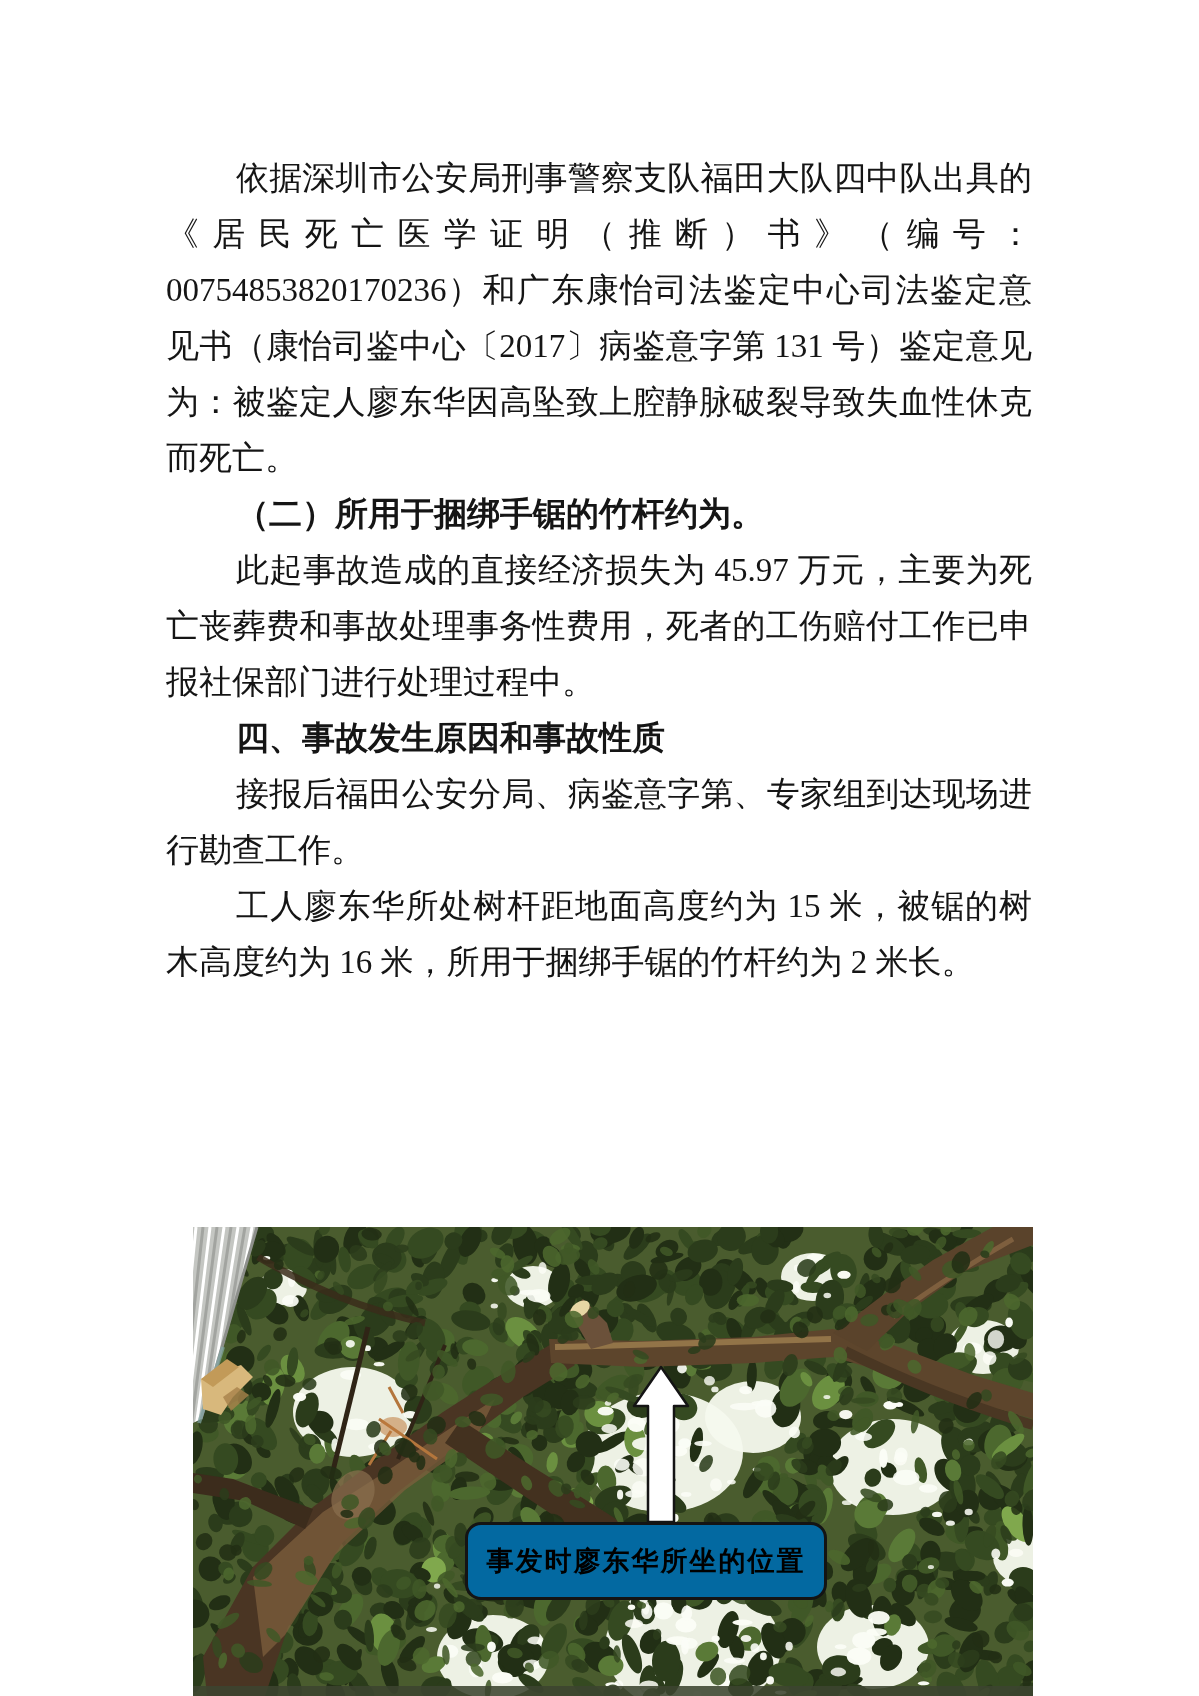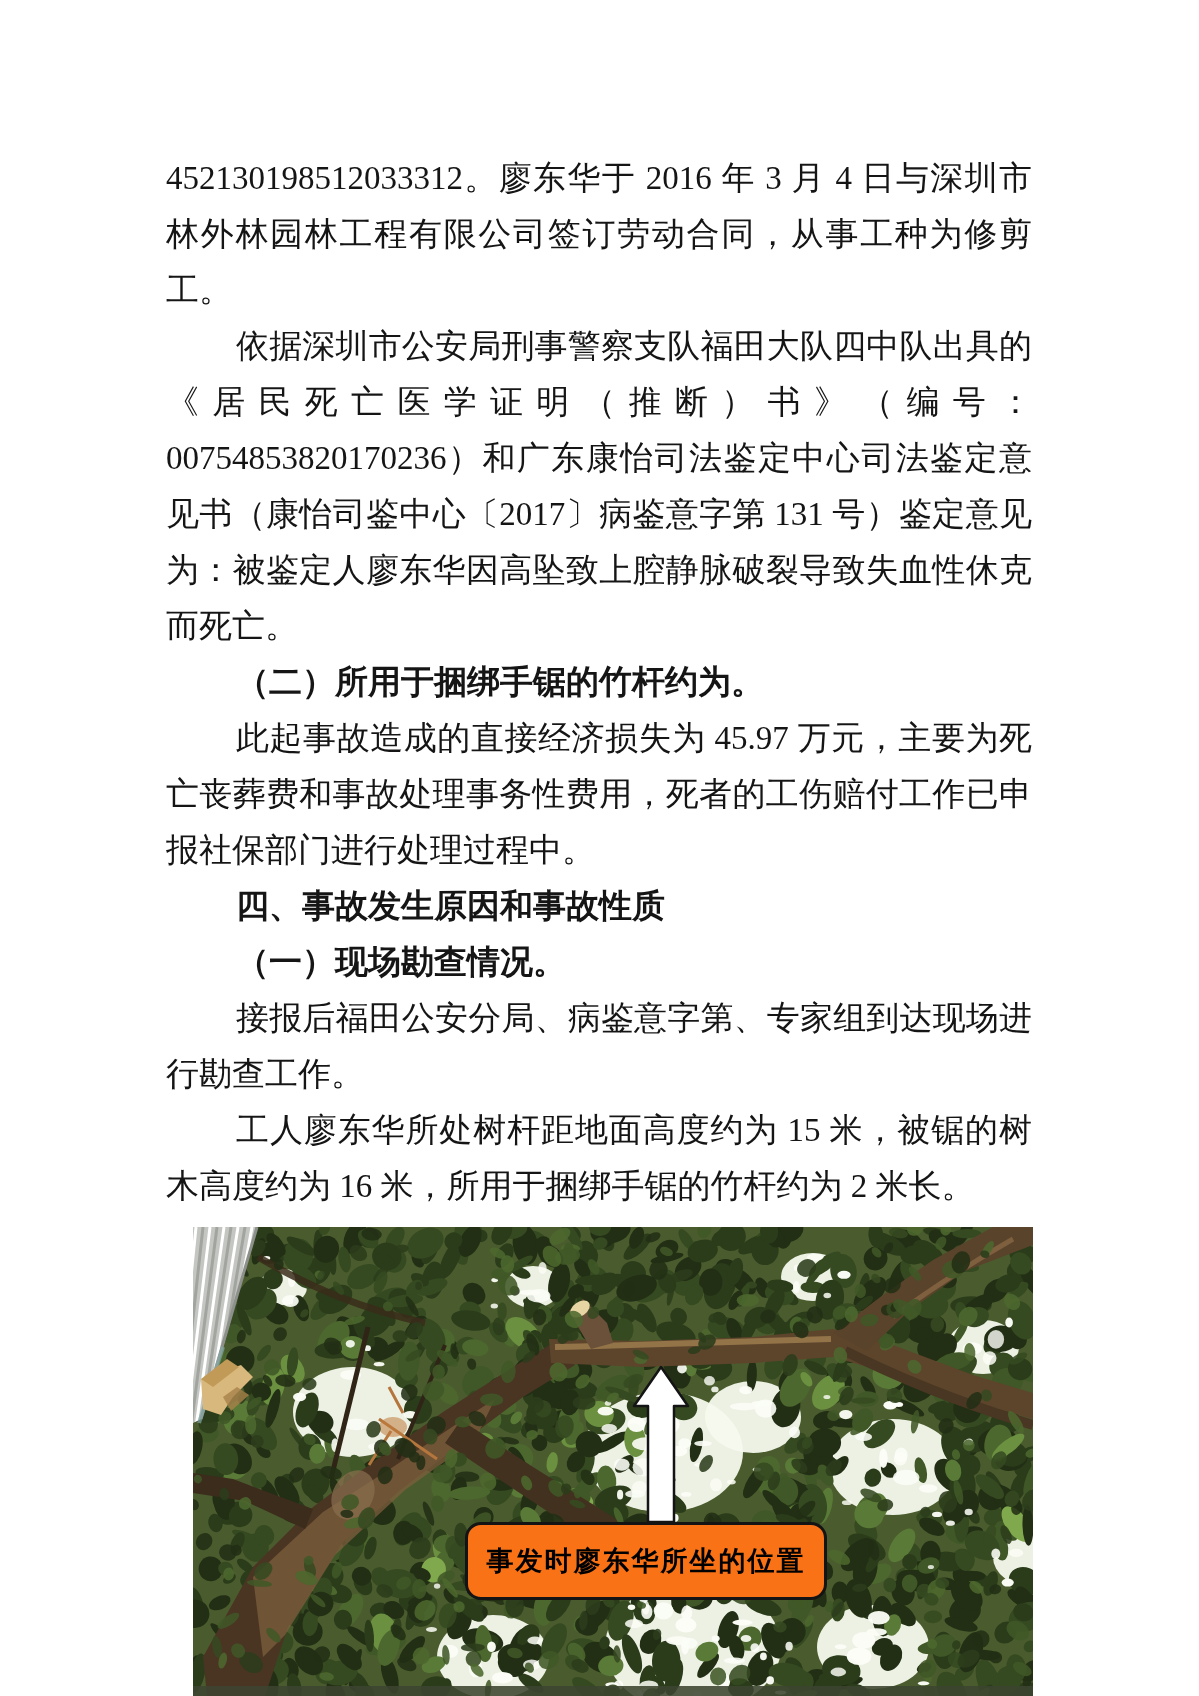--- a/index.html
+++ b/index.html
@@ -31,26 +31,24 @@
   .callout span{
     font-size:27px;font-weight:700;letter-spacing:2px;color:#000;
     font-family:"Liberation Serif","DejaVu Serif",serif;white-space:nowrap;
   }
 </style>
 </head>
 <body>
 
 <div class="page">
   <div class="text-col">
-      <p class="para body">452130198512033312。廖东华于 2016 年 3 月 4 日与深圳市林外林园林工程有限公司签订劳动合同，从事工种为修剪工。</p>
       <p class="para body indent">依据深圳市公安局刑事警察支队福田大队四中队出具的《居民死亡医学证明（推断）书》（编号：00754853820170236）和广东康怡司法鉴定中心司法鉴定意见书（康怡司鉴中心〔2017〕病鉴意字第 131 号）鉴定意见为：被鉴定人廖东华因高坠致上腔静脉破裂导致失血性休克而死亡。</p>
       <p class="para heading indent">（二）所用于捆绑手锯的竹杆约为。</p>
       <p class="para body indent">此起事故造成的直接经济损失为 45.97 万元，主要为死亡丧葬费和事故处理事务性费用，死者的工伤赔付工作已申报社保部门进行处理过程中。</p>
       <p class="para heading indent">四、事故发生原因和事故性质</p>
-      <p class="para heading indent">（一）现场勘查情况。</p>
       <p class="para body indent">接报后福田公安分局、病鉴意字第、专家组到达现场进行勘查工作。</p>
       <p class="para body indent">工人廖东华所处树杆距地面高度约为 15 米，被锯的树木高度约为 16 米，所用于捆绑手锯的竹杆约为 2 米长。</p>
     </div>
 
   <div class="photo-wrap">
     <svg id="photo-svg" width="840" height="469" viewBox="0 0 840 469">
         <rect x="0" y="0" width="840" height="469" fill="#4a5c2e"></rect>
         <ellipse cx="160" cy="185" rx="60" ry="45" fill="#f6f9ee" opacity="0.95"></ellipse>
         <ellipse cx="470" cy="225" rx="80" ry="60" fill="#f6f9ee" opacity="0.95"></ellipse>
         <ellipse cx="560" cy="190" rx="48" ry="36" fill="#f6f9ee" opacity="0.95"></ellipse>
@@ -1396,17 +1394,17 @@
           <path d="M30,120 L6,196" stroke="#84a8a6" stroke-width="4" opacity="0.7" fill="none"></path>
         </g>
         <g>
 <polygon points="8,152 48,138 60,150 40,170 28,188 10,182" fill="#d8b87c"></polygon>
 <polygon points="8,152 34,132 46,140 20,160" fill="#c29a58"></polygon>
 <polygon points="30,170 44,160 56,168 38,184" fill="#a8814a" opacity="0.8"></polygon>
 </g>
         <polygon points="468,140 495,179 481,179 481,295 455,295 455,179 441,179" fill="#ffffff" stroke="#141414" stroke-width="2.5" stroke-linejoin="round"></polygon>
         <rect x="0" y="459" width="840" height="10" fill="#3c4430" opacity="0.88"></rect>
       </svg>
-    <div class="callout" style="background: #f97316; border: 3px solid rgb(20, 20, 20);">
+    <div class="callout" style="background: #0369a1; border: 3px solid rgb(20, 20, 20);">
       <span>事发时廖东华所坐的位置</span>
     </div>
   </div>
 </div>
 
 </body></html>

